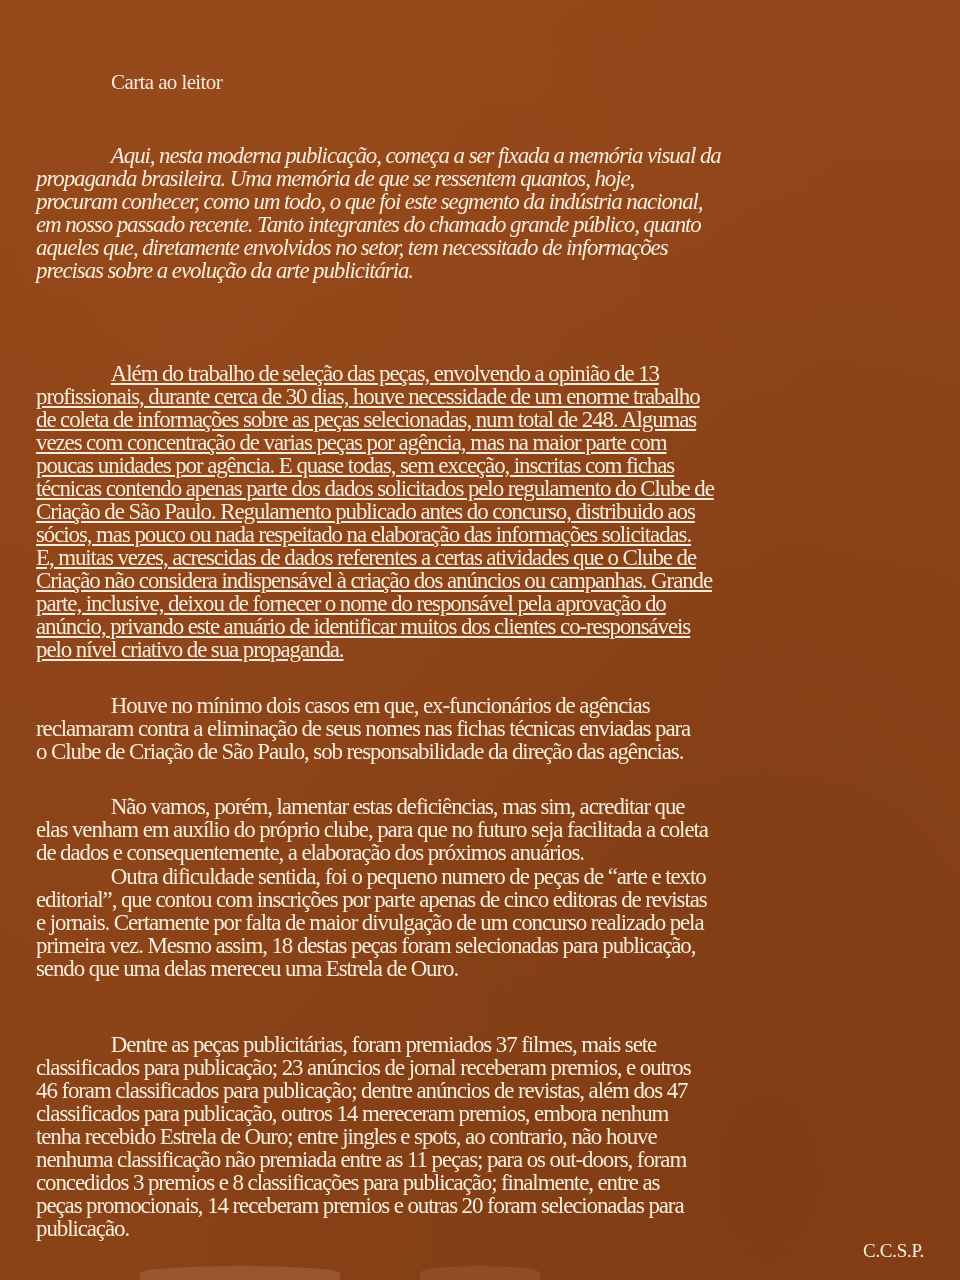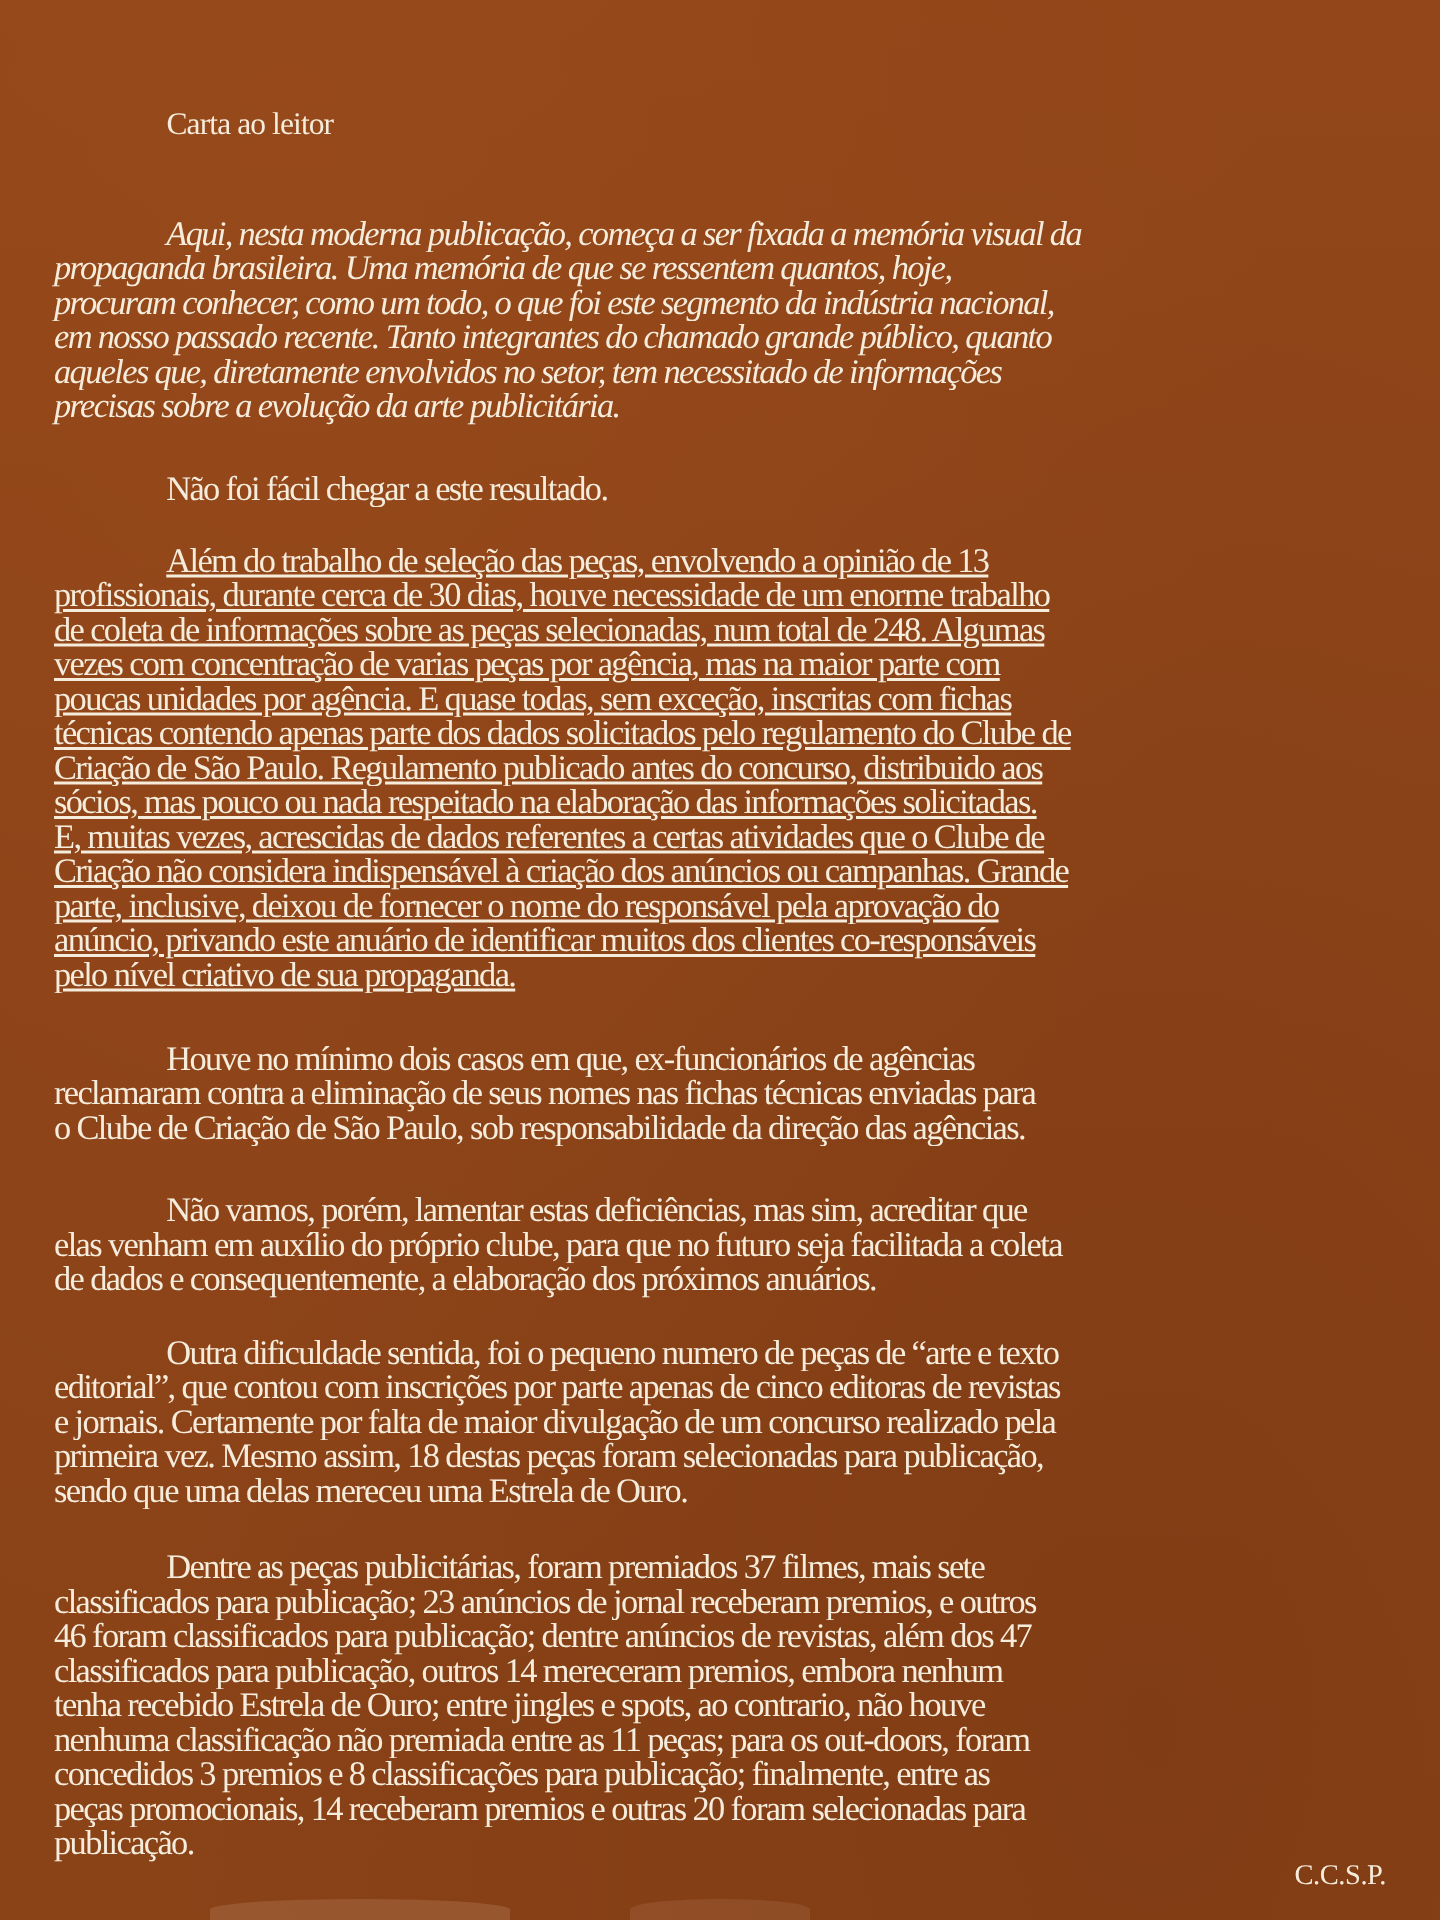--- a/index.html
+++ b/index.html
@@ -75,23 +75,20 @@
 
   <div class="para" style="top:144px;font-style:italic;">
     <span class="line indent" style="letter-spacing: -1.1px; transform: scaleX(0.9978);">Aqui, nesta moderna publicação, começa a ser fixada a memória visual da</span>
     <span class="line" style="letter-spacing: -1.1px; transform: scaleX(0.9978);">propaganda brasileira. Uma memória de que se ressentem quantos, hoje,</span>
     <span class="line" style="letter-spacing: -1.1px; transform: scaleX(0.9978);">procuram conhecer, como um todo, o que foi este segmento da indústria nacional,</span>
     <span class="line" style="letter-spacing: -1.1px; transform: scaleX(0.9978);">em nosso passado recente. Tanto integrantes do chamado grande público, quanto</span>
     <span class="line" style="letter-spacing: -1.1px; transform: scaleX(0.9978);">aqueles que, diretamente envolvidos no setor, tem necessitado de informações</span>
     <span class="line" style="letter-spacing: -1.1px; transform: scaleX(0.9978);">precisas sobre a evolução da arte publicitária.</span>
   </div>
 
-  <div class="para" style="top:314px;">
-    <span class="line indent" style="letter-spacing: -1.1px; transform: scaleX(0.9978);">Não foi fácil chegar a este resultado.</span>
-  </div>
 
   <div class="para" style="top:362px;text-decoration:underline;">
     <span class="line indent" style="letter-spacing: -1.1px; transform: scaleX(0.9978);">Além do trabalho de seleção das peças, envolvendo a opinião de 13</span>
     <span class="line" style="letter-spacing: -1.1px; transform: scaleX(0.9978);">profissionais, durante cerca de 30 dias, houve necessidade de um enorme trabalho</span>
     <span class="line" style="letter-spacing: -1.1px; transform: scaleX(0.9978);">de coleta de informações sobre as peças selecionadas, num total de 248. Algumas</span>
     <span class="line" style="letter-spacing: -1.1px; transform: scaleX(0.9978);">vezes com concentração de varias peças por agência,  mas na maior parte com</span>
     <span class="line" style="letter-spacing: -1.1px; transform: scaleX(0.9978);">poucas unidades por agência. E quase todas, sem exceção, inscritas com fichas</span>
     <span class="line" style="letter-spacing: -1.1px; transform: scaleX(0.9978);">técnicas contendo apenas parte dos dados solicitados pelo regulamento do Clube de</span>
     <span class="line" style="letter-spacing: -1.1px; transform: scaleX(0.9978);">Criação de São Paulo. Regulamento publicado antes do concurso, distribuido aos</span>
     <span class="line" style="letter-spacing: -1.1px; transform: scaleX(0.9978);">sócios, mas pouco ou nada respeitado na elaboração das informações solicitadas.</span>
@@ -107,21 +104,21 @@
     <span class="line" style="letter-spacing: -1.1px; transform: scaleX(0.9978);">reclamaram contra a eliminação de seus nomes nas fichas técnicas enviadas para</span>
     <span class="line" style="letter-spacing: -1.1px; transform: scaleX(0.9978);">o Clube de Criação de São Paulo, sob responsabilidade da direção das agências.</span>
   </div>
 
   <div class="para" style="top:795px;">
     <span class="line indent" style="letter-spacing: -1.1px; transform: scaleX(0.9978);">Não vamos, porém, lamentar estas deficiências, mas sim, acreditar que</span>
     <span class="line" style="letter-spacing: -1.1px; transform: scaleX(0.9978);">elas venham em auxílio do próprio clube, para que no futuro seja facilitada a coleta</span>
     <span class="line" style="letter-spacing: -1.1px; transform: scaleX(0.9978);">de dados e consequentemente, a elaboração dos próximos anuários.</span>
   </div>
 
-  <div class="para" style="top:890px;">
+  <div class="para" style="top:865px;">
     <span class="line indent" style="letter-spacing: -1.1px; transform: scaleX(0.9978);">Outra dificuldade sentida, foi o pequeno numero de peças de “arte e texto</span>
     <span class="line" style="letter-spacing: -1.1px; transform: scaleX(0.9978);">editorial”, que contou com inscrições por parte apenas de cinco editoras de revistas</span>
     <span class="line" style="letter-spacing: -1.1px; transform: scaleX(0.9978);">e jornais. Certamente por falta de maior divulgação de um concurso realizado pela</span>
     <span class="line" style="letter-spacing: -1.1px; transform: scaleX(0.9978);">primeira vez. Mesmo assim, 18 destas peças foram selecionadas para publicação,</span>
     <span class="line" style="letter-spacing: -1.1px; transform: scaleX(0.9978);">sendo que uma delas mereceu uma Estrela de Ouro.</span>
   </div>
 
   <div class="para" style="top:1033px;">
     <span class="line indent" style="letter-spacing: -1.1px; transform: scaleX(0.9978);">Dentre as peças publicitárias, foram premiados 37 filmes, mais sete</span>
     <span class="line" style="letter-spacing: -1.1px; transform: scaleX(0.9978);">classificados para publicação; 23 anúncios de jornal receberam premios, e outros</span>

